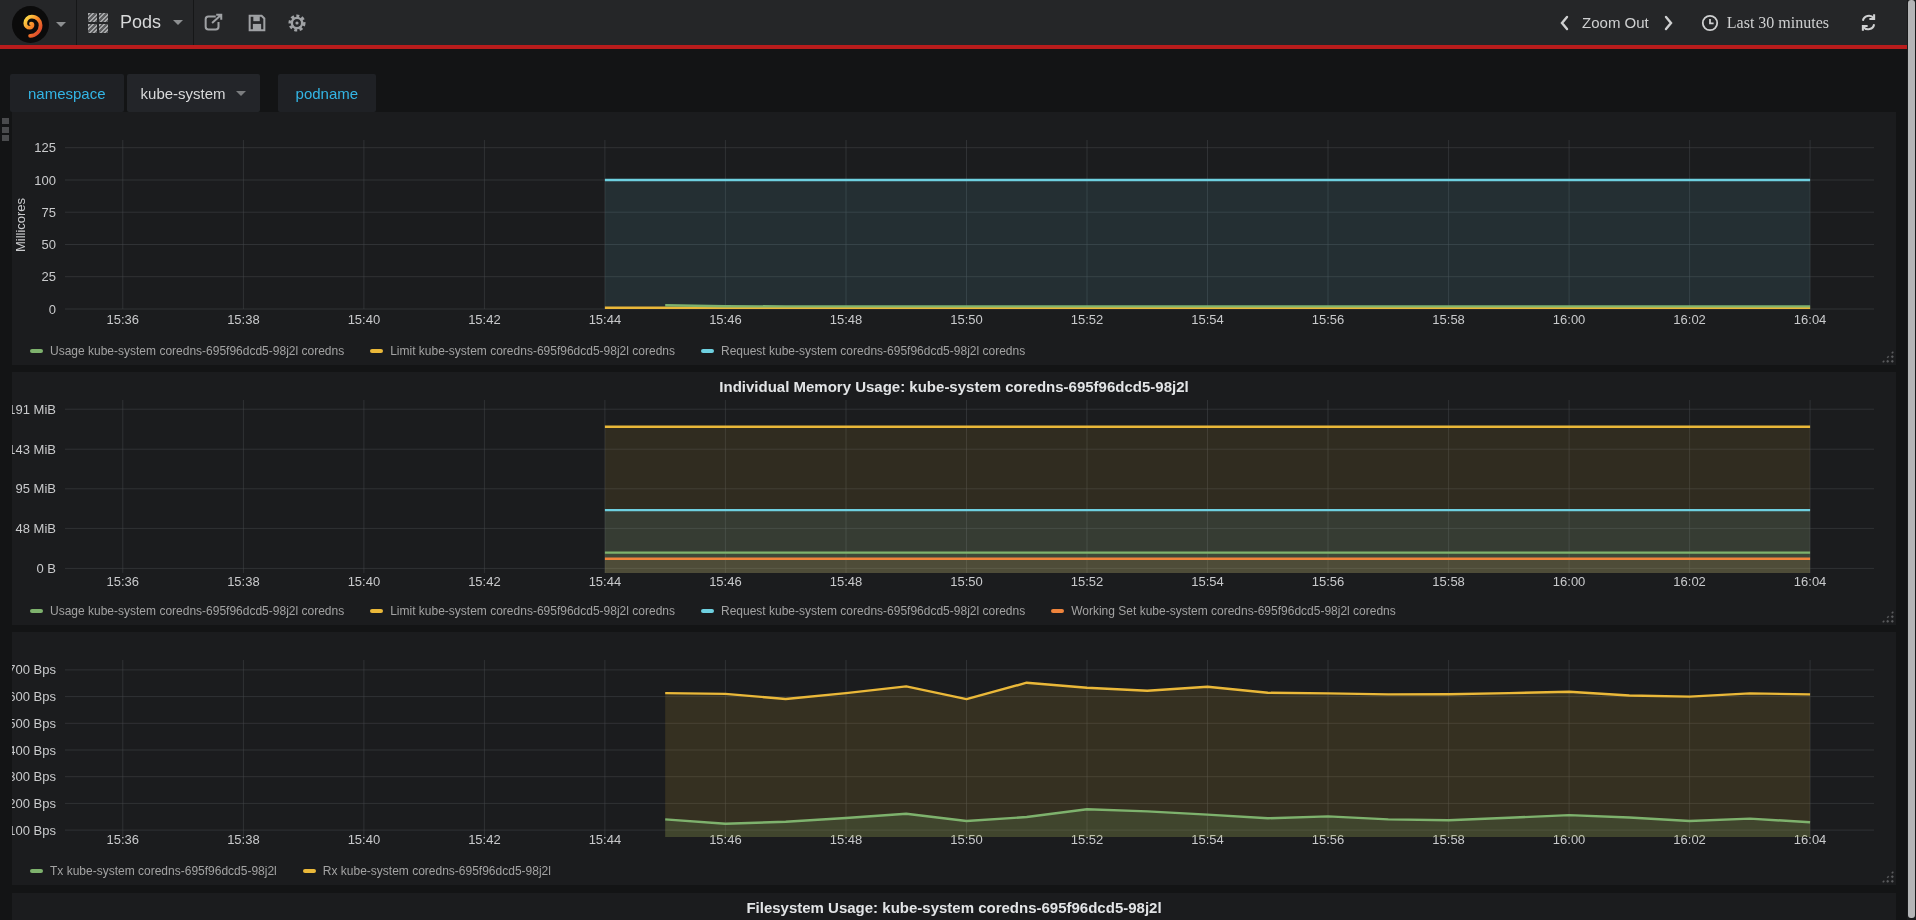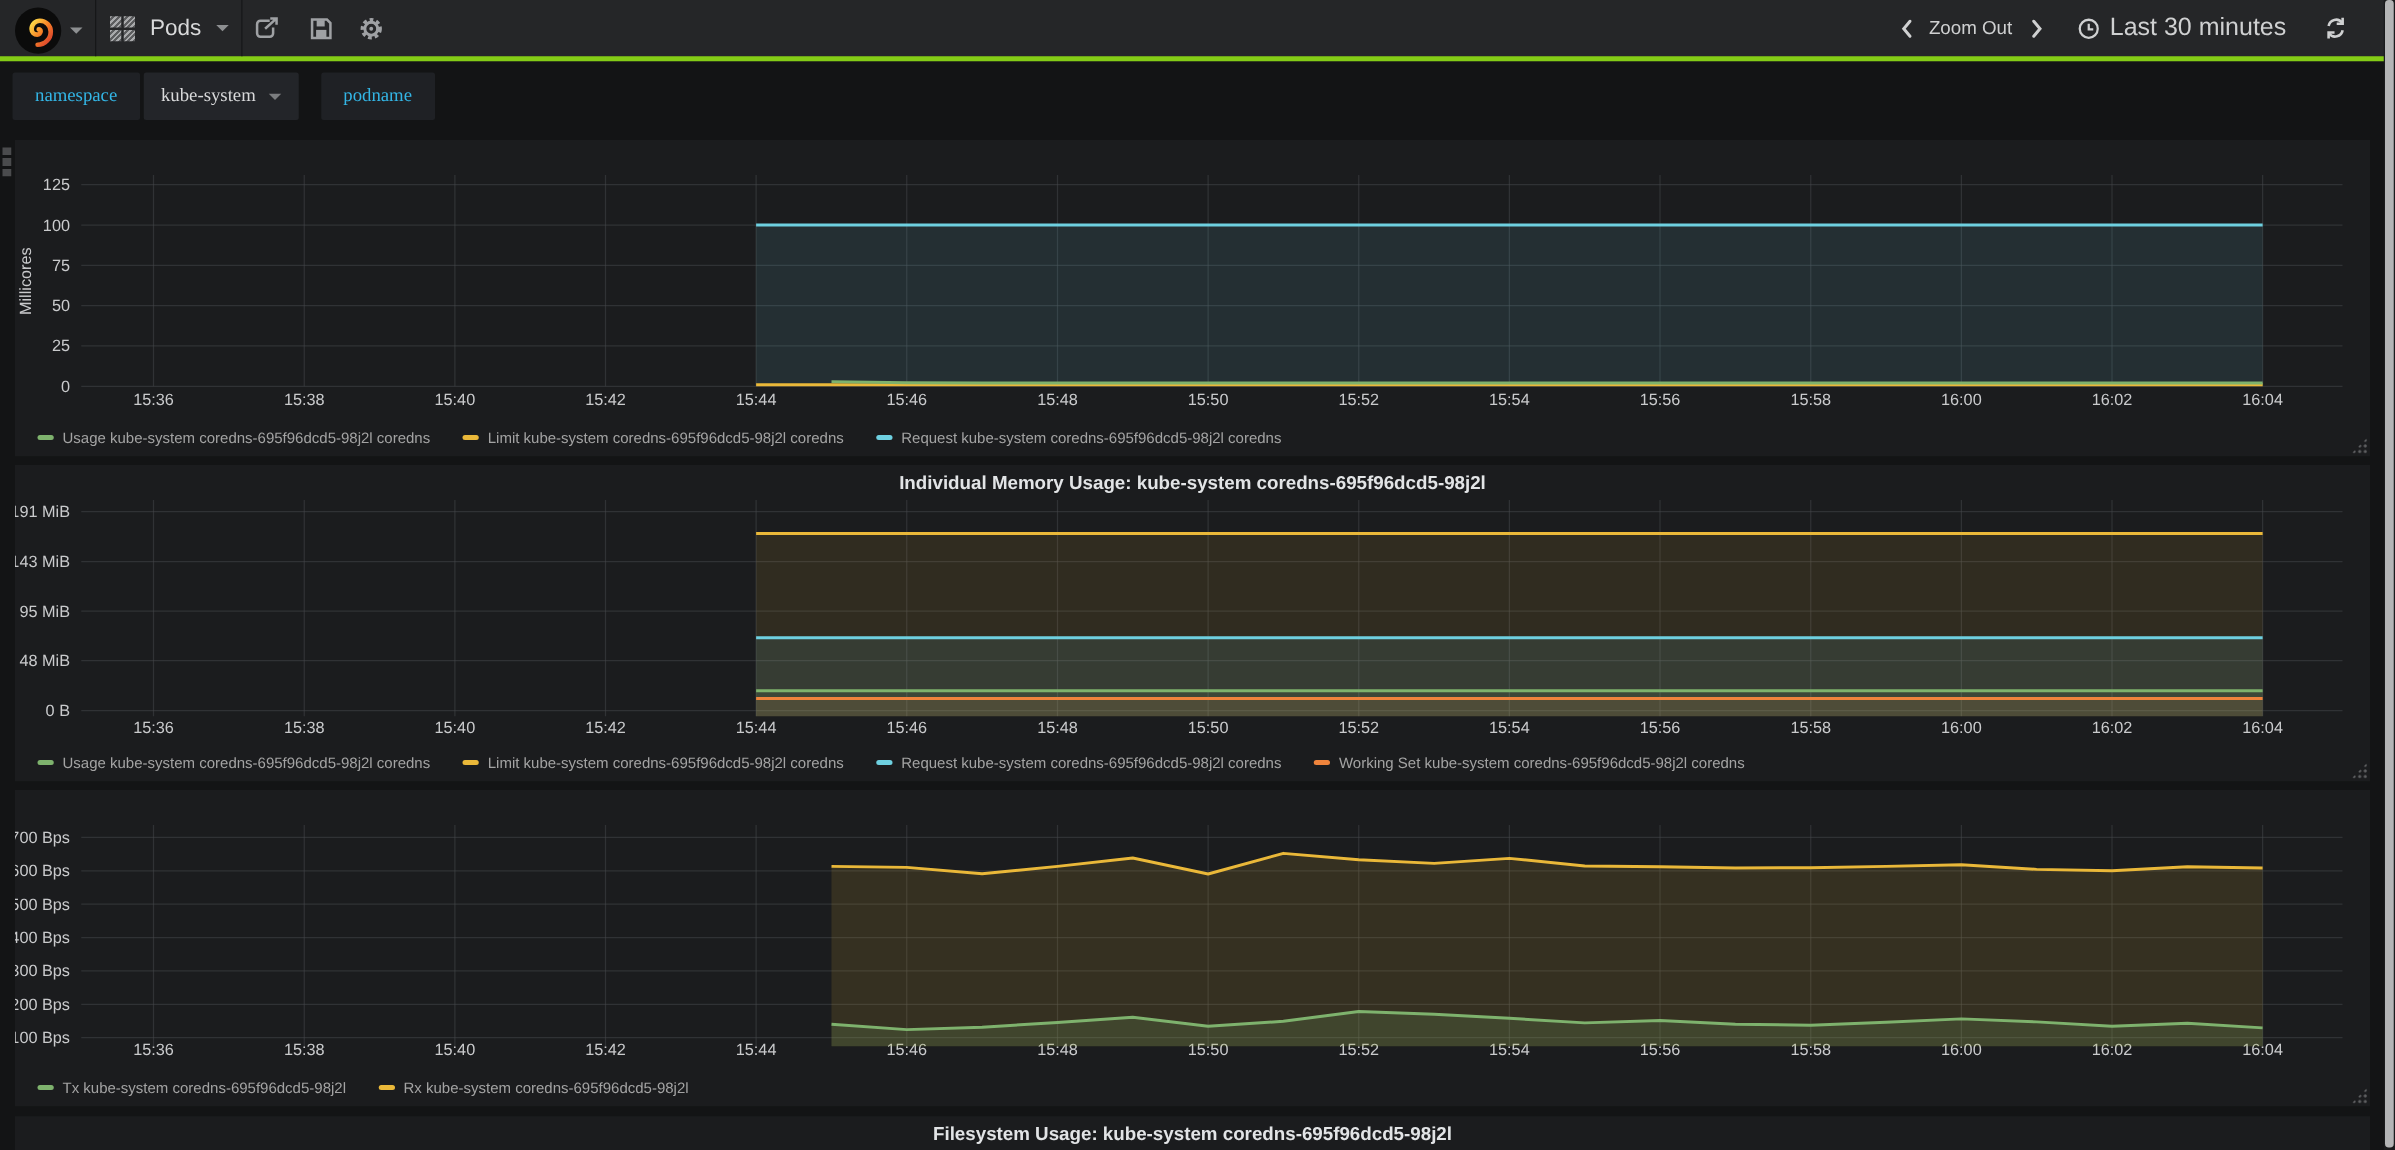--- a/index.html
+++ b/index.html
@@ -2,36 +2,36 @@
 <html><head>
 <meta charset="utf-8">
 <style>
   * { margin:0; padding:0; box-sizing:border-box; }
   html,body { width:1916px; height:920px; overflow:hidden; background:#131415;
     font-family:"Liberation Sans","DejaVu Sans",sans-serif; color:#d8d9da; }
   body { position:relative; }
 
   
   .navbar { position:absolute; left:0; top:0; width:1916px; height:49px;
-    background:#252628; border-bottom:4px solid #84cc16; }
+    background:#252628; border-bottom:4px solid #b91c1c; }
   .nav-sep { position:absolute; top:0; width:1px; height:45px; background:#161718; }
   .logo-wrap { position:absolute; left:12px; top:6px; width:37px; height:37px; border-radius:50%;
     background:#0b0b0b; display:flex; align-items:center; justify-content:center; cursor:pointer; }
   .nav-caret { position:absolute; width:0; height:0; border-left:5px solid transparent;
     border-right:5px solid transparent; border-top:5px solid #8d8f91; }
   .dash-picker { position:absolute; left:88px; top:0; height:45px; display:flex; align-items:center; cursor:pointer; }
   .grid-icon { display:grid; grid-template-columns:9px 9px; grid-template-rows:9px 9px; gap:2px; margin-right:12px; }
   .grid-icon i { background:repeating-linear-gradient(135deg,#a8a9ab 0 1.5px,#5c5d5f 1.5px 3.2px); }
   .dash-title { font-size:18px; color:#d8d9da; }
   .nav-icon { position:absolute; top:12px; width:22px; height:22px; cursor:pointer; }
   .nav-right { position:absolute; right:14px; top:0; height:45px; display:flex; align-items:center; }
   .nav-right .txt { font-size:15px; color:#cfd0d1; cursor:pointer; }
 
   
-  .submenu { position:absolute; left:10px; top:58px; display:flex; align-items:center;font-family:Liberation Serif, serif; }
+  .submenu { position:absolute; left:10px; top:74px; display:flex; align-items:center; }
   .var-group { display:flex; margin-right:18px; }
   .var-label { background:#1f2125; color:#33b5e5; font-size:15px; height:38px;
     display:flex; align-items:center; padding:0 18px; margin-right:3px; border-radius:2px; }
   .var-value { background:#232529; color:#d8d9da; font-size:15px; height:38px;
     display:flex; align-items:center; padding:12px 14px; border-radius:2px; cursor:pointer; }
   .var-caret { width:0; height:0; border-left:5px solid transparent; border-right:5px solid transparent;
     border-top:5px solid #7b7d7f; margin-left:10px; }
 
   
   .panel { position:absolute; left:12px; width:1884px; background:#1b1c1e; }
@@ -105,21 +105,21 @@
       <path d="M7 2 L2 8 L7 14" fill="none" stroke="#cfd0d1" stroke-width="2.4" stroke-linecap="round"></path>
     </svg>
     <span class="txt" style="margin:0 14px 0 12px;">Zoom Out</span>
     <svg width="12" height="16" viewBox="0 0 8 16" style="cursor:pointer">
       <path d="M1 2 L6 8 L1 14" fill="none" stroke="#cfd0d1" stroke-width="2.4" stroke-linecap="round"></path>
     </svg>
     <svg width="18" height="18" viewBox="0 0 20 20" style="margin:0 8px 0 26px; cursor:pointer">
       <circle cx="10" cy="10" r="8" fill="none" stroke="#cfd0d1" stroke-width="2"></circle>
       <path d="M10 5.5 V10.5 H14" fill="none" stroke="#cfd0d1" stroke-width="2"></path>
     </svg>
-    <span class="txt" style="font-size:20px;">Last 30 minutes</span>
+    <span class="txt" style="font-size:16px;font-family:Liberation Serif, serif;">Last 30 minutes</span>
     <svg width="19" height="19" viewBox="0 0 22 22" style="margin:0 24px 0 30px; cursor:pointer">
       <path d="M4.5 9 A7 7 0 0 1 17 6" fill="none" stroke="#cfd0d1" stroke-width="2.4"></path>
       <path d="M17.5 1.5 L17.5 7 L12 7" fill="none" stroke="#cfd0d1" stroke-width="2.4"></path>
       <path d="M17.5 13 A7 7 0 0 1 5 16" fill="none" stroke="#cfd0d1" stroke-width="2.4"></path>
       <path d="M4.5 20.5 L4.5 15 L10 15" fill="none" stroke="#cfd0d1" stroke-width="2.4"></path>
     </svg>
   </div>
 </div>
 
 <div class="submenu">

